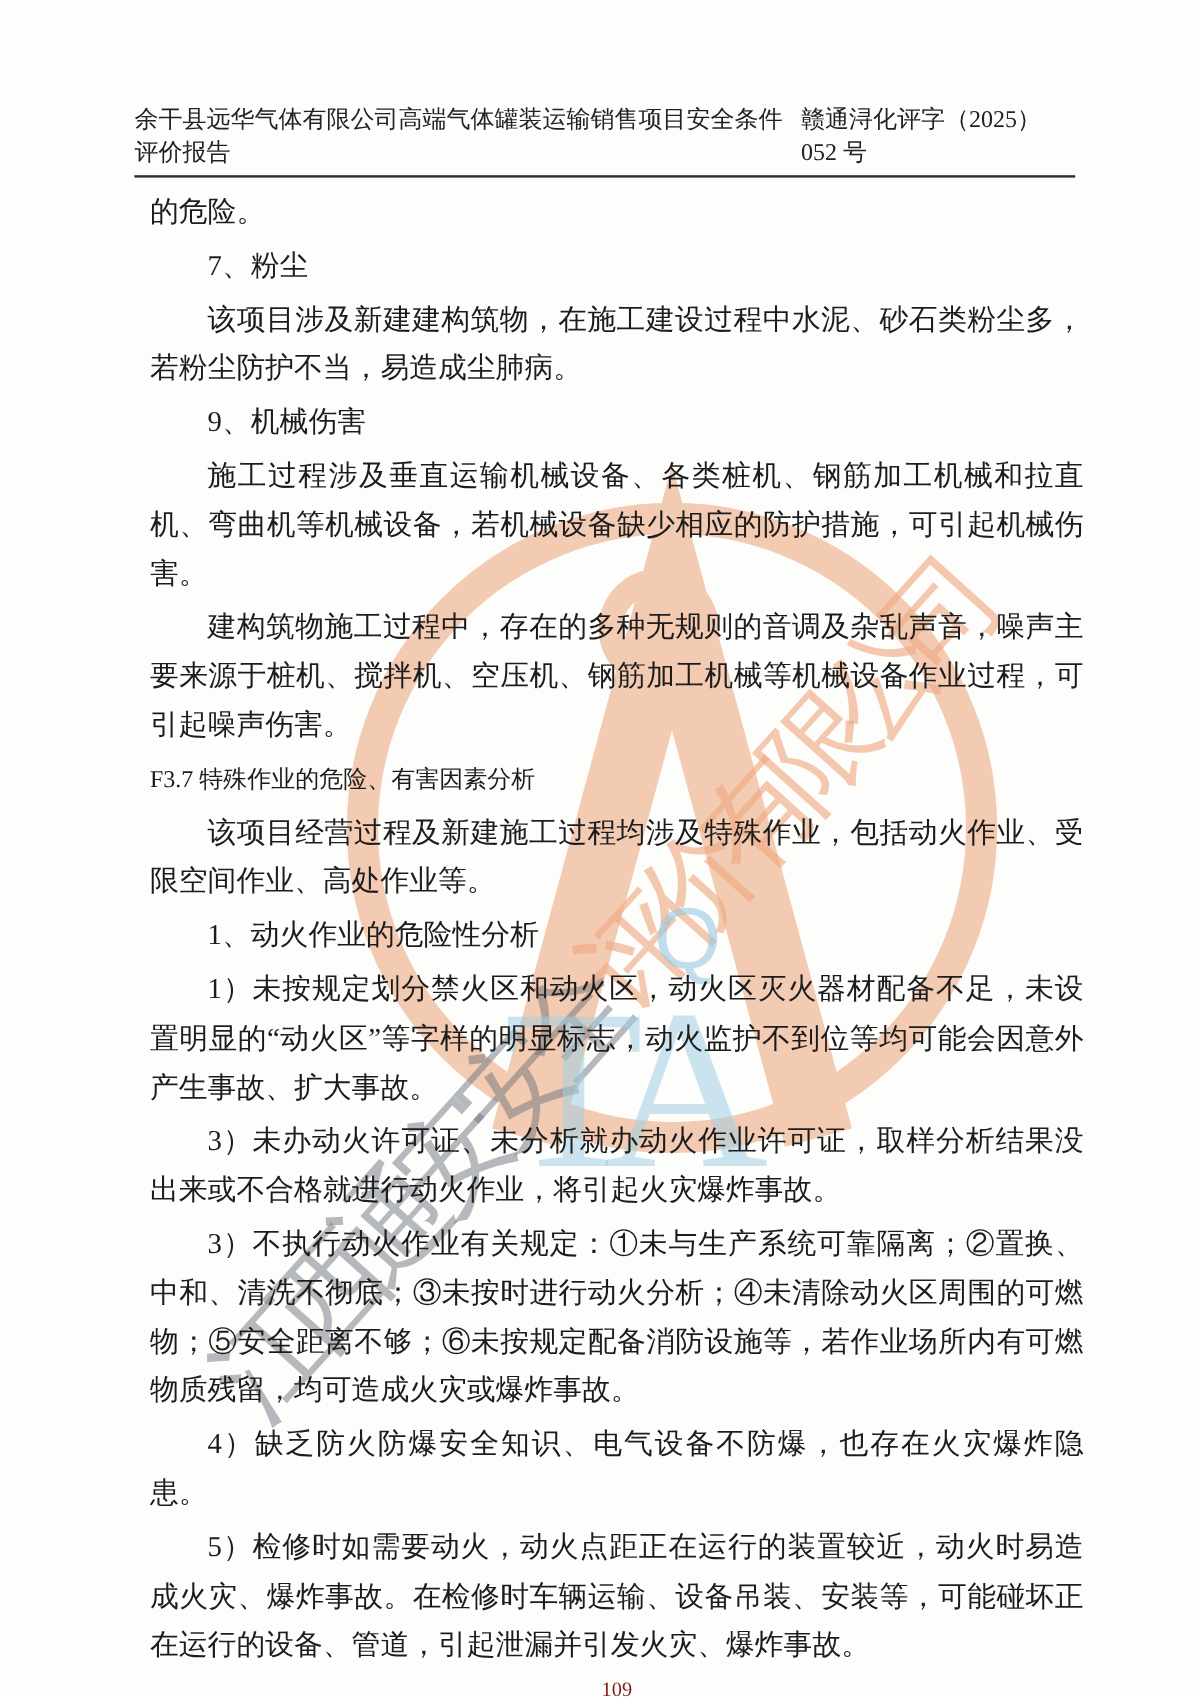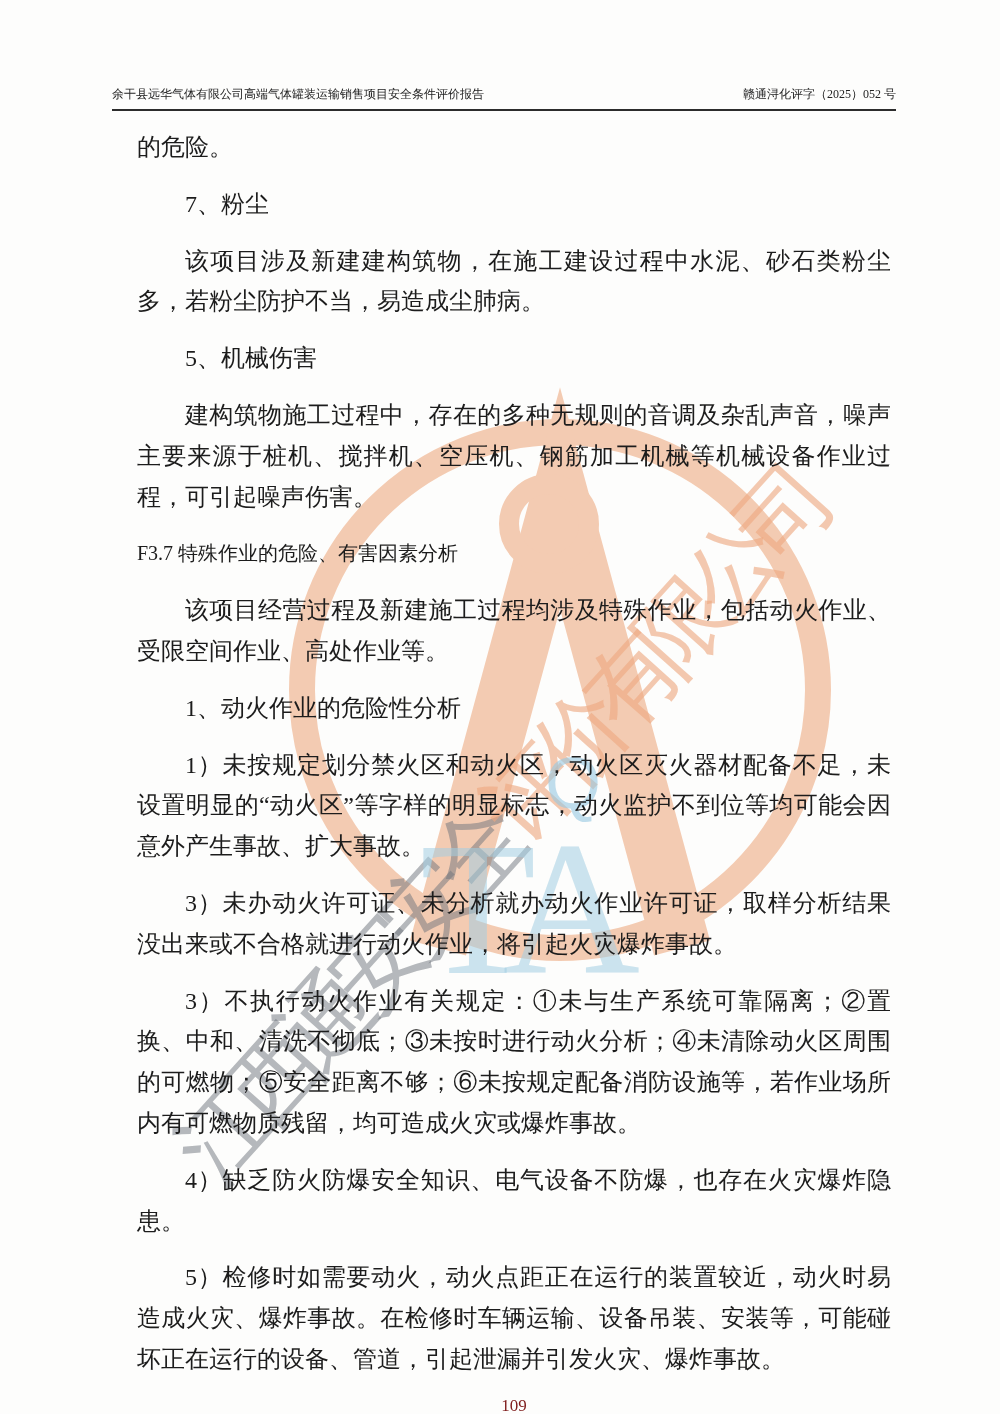--- a/index.html
+++ b/index.html
@@ -40,33 +40,33 @@
     font-family:Liberation Serif, serif;
     color:rgba(163,205,226,0.55);
   }
   
   .content{position:relative;z-index:2;}
   #header{
     margin:86px 104px 0 112px;
     display:flex;
     justify-content:space-between;
     align-items:flex-end;
-    font-size:12px;
+    font-size:20px;
     color:#222;
     border-bottom:2px solid #2c2c2c;
     padding-bottom:6px;
   }
   #body-text{
     margin:9px 93px 0 121px;
     width:786px;
     font-size:24px;
     line-height:40.8px;
     text-align:justify;
   }
-  #body-text p{margin:16px;padding:0;}
+  #body-text p{margin:4px;padding:0;}
   #body-text p.indent{text-indent:2em;}
   #body-text p.heading{
     font-weight:normal;
     font-size:20px;
     font-family:"Liberation Serif","DejaVu Serif",serif;
   }
   #footer{
     margin:6px 93px 0 121px;
     width:786px;
     text-align:center;
@@ -97,21 +97,22 @@
   <div class="content">
     <div id="header">
       <span>余干县远华气体有限公司高端气体罐装运输销售项目安全条件评价报告</span>
       <span>赣通浔化评字（2025）052 号</span>
     </div>
 
     <div id="body-text">
         <p>的危险。</p>
         <p class="indent">7、粉尘</p>
         <p class="indent">该项目涉及新建建构筑物，在施工建设过程中水泥、砂石类粉尘多，若粉尘防护不当，易造成尘肺病。</p>
-        <p class="indent">5、机械伤害</p>
+        <p class="indent">9、机械伤害</p>
+        <p class="indent">施工过程涉及垂直运输机械设备、各类桩机、钢筋加工机械和拉直机、弯曲机等机械设备，若机械设备缺少相应的防护措施，可引起机械伤害。</p>
         <p class="indent">建构筑物施工过程中，存在的多种无规则的音调及杂乱声音，噪声主要来源于桩机、搅拌机、空压机、钢筋加工机械等机械设备作业过程，可引起噪声伤害。</p>
         <p class="heading">F3.7 特殊作业的危险、有害因素分析</p>
         <p class="indent">该项目经营过程及新建施工过程均涉及特殊作业，包括动火作业、受限空间作业、高处作业等。</p>
         <p class="indent">1、动火作业的危险性分析</p>
         <p class="indent">1）未按规定划分禁火区和动火区，动火区灭火器材配备不足，未设置明显的“动火区”等字样的明显标志，动火监护不到位等均可能会因意外产生事故、扩大事故。</p>
         <p class="indent">3）未办动火许可证、未分析就办动火作业许可证，取样分析结果没出来或不合格就进行动火作业，将引起火灾爆炸事故。</p>
         <p class="indent">3）不执行动火作业有关规定：①未与生产系统可靠隔离；②置换、中和、清洗不彻底；③未按时进行动火分析；④未清除动火区周围的可燃物；⑤安全距离不够；⑥未按规定配备消防设施等，若作业场所内有可燃物质残留，均可造成火灾或爆炸事故。</p>
         <p class="indent">4）缺乏防火防爆安全知识、电气设备不防爆，也存在火灾爆炸隐患。</p>
         <p class="indent">5）检修时如需要动火，动火点距正在运行的装置较近，动火时易造成火灾、爆炸事故。在检修时车辆运输、设备吊装、安装等，可能碰坏正在运行的设备、管道，引起泄漏并引发火灾、爆炸事故。</p>
       </div>

